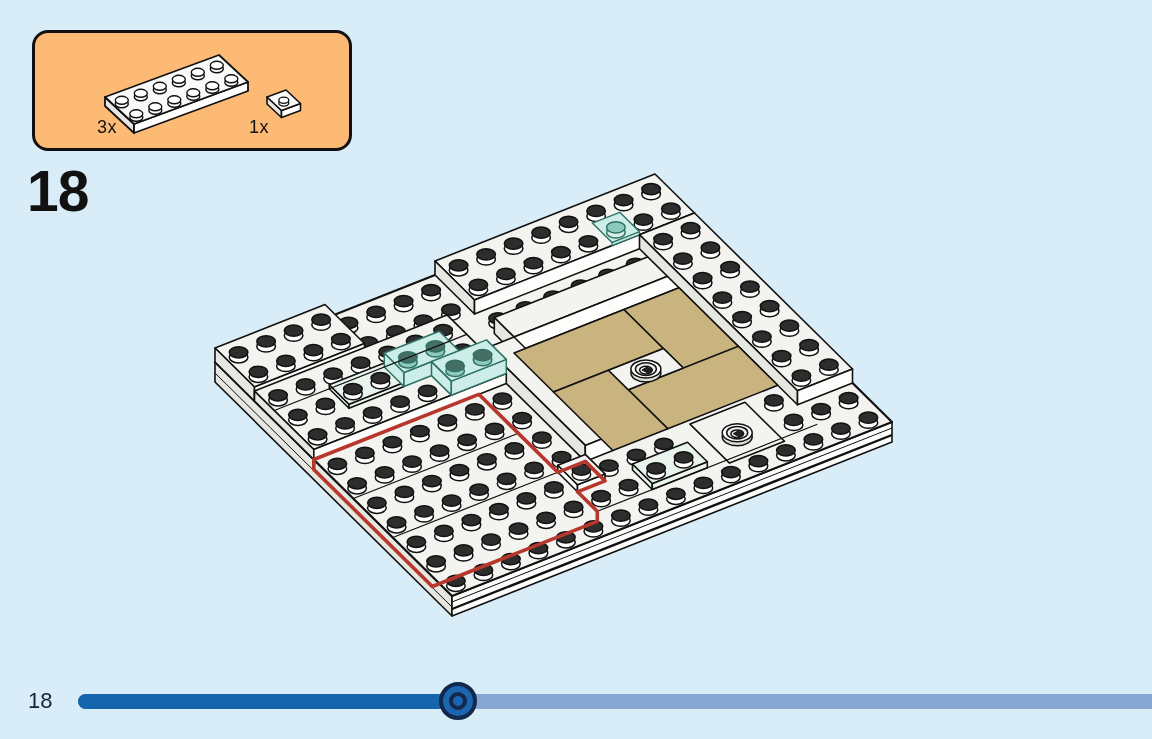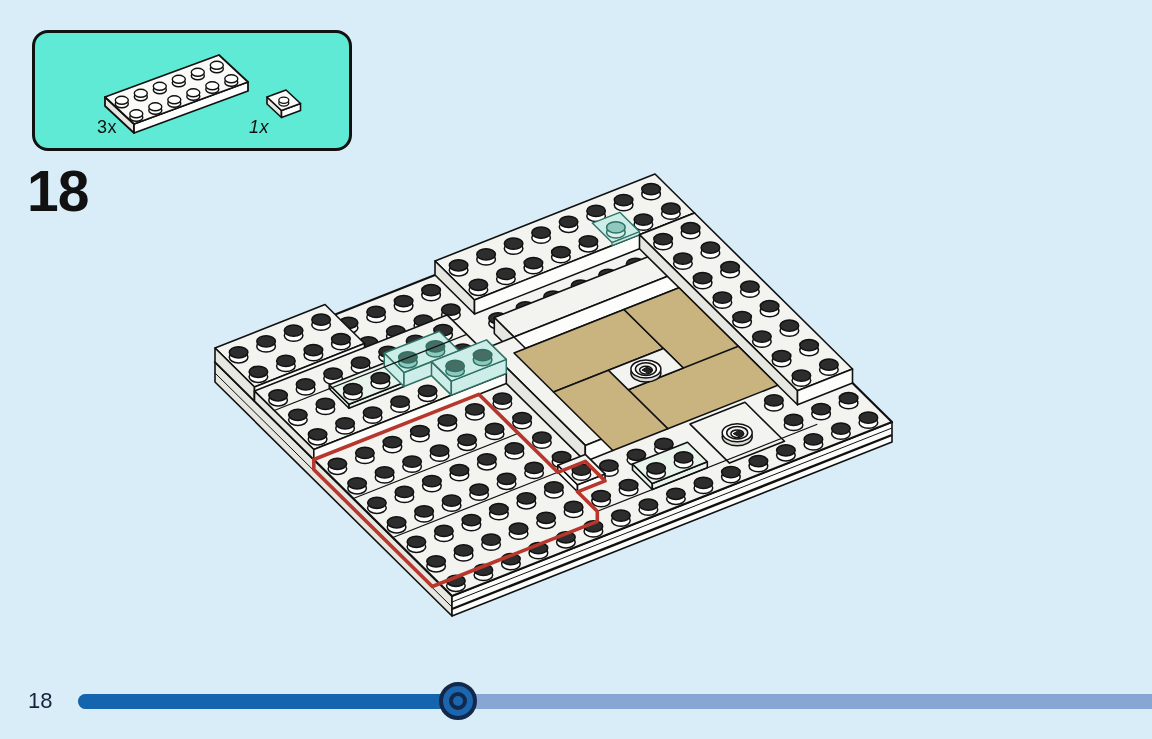--- a/index.html
+++ b/index.html
@@ -3,29 +3,29 @@
 <meta charset="utf-8">
 <style>
   html,body{margin:0;padding:0;}
   body{
     width:1152px;height:739px;position:relative;overflow:hidden;
     background:#d9edf8;
     font-family:"Liberation Sans", sans-serif;
   }
   .parts-box{
     position:absolute;left:32px;top:30px;width:320px;height:121px;
-    background:#5eead4;border:3px solid #111;border-radius:16px;
+    background:#fdba74;border:3px solid #111;border-radius:16px;
     box-sizing:border-box;
   }
   .parts-box svg{position:absolute;left:0;top:0;}
   .qty-label{
     position:absolute;font-size:18px;color:#111;top:84px;letter-spacing:.5px;
   }
   .qty-0{left:62px;}
-  .qty-1{left:214px;font-style:italic;}
+  .qty-1{left:214px;}
   .step-number{
     position:absolute;left:27px;top:163px;font-size:57px;font-weight:bold;
     color:#111;line-height:1;letter-spacing:-1px;
   }
   #build-svg{position:absolute;left:0;top:0;width:1152px;height:739px;}
   .page-label{
     position:absolute;left:28px;top:688px;font-size:22px;color:#15233c;
   }
   .slider-track{
     position:absolute;left:78px;top:694px;width:1074px;height:15px;

